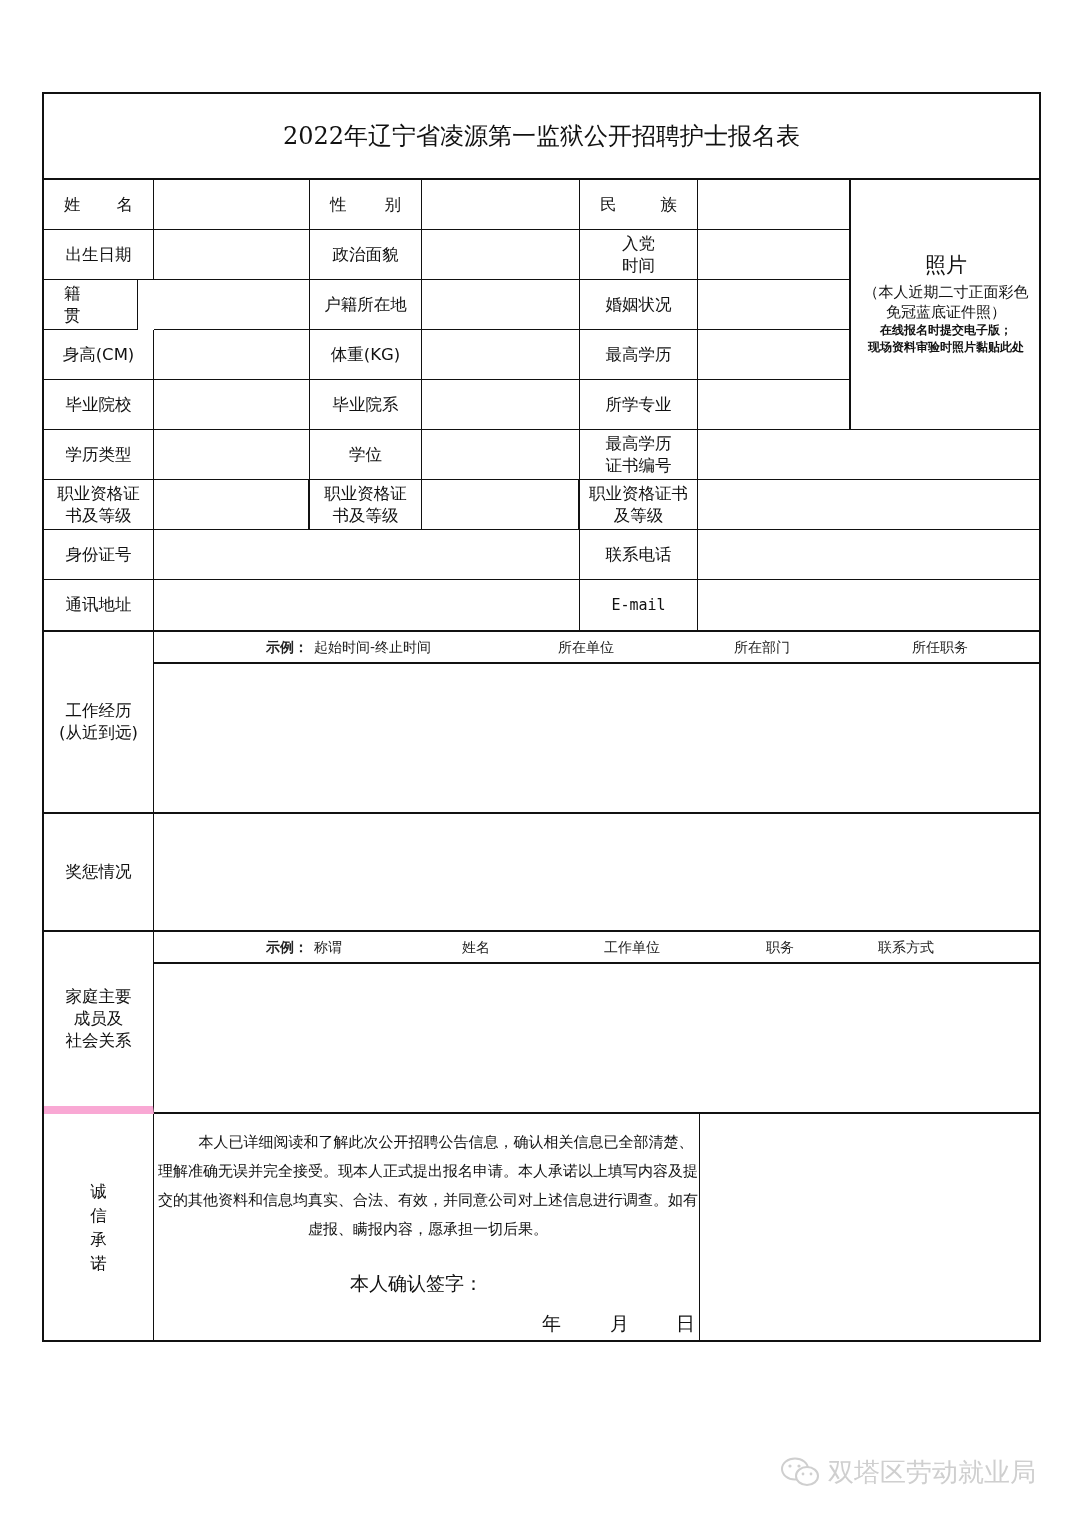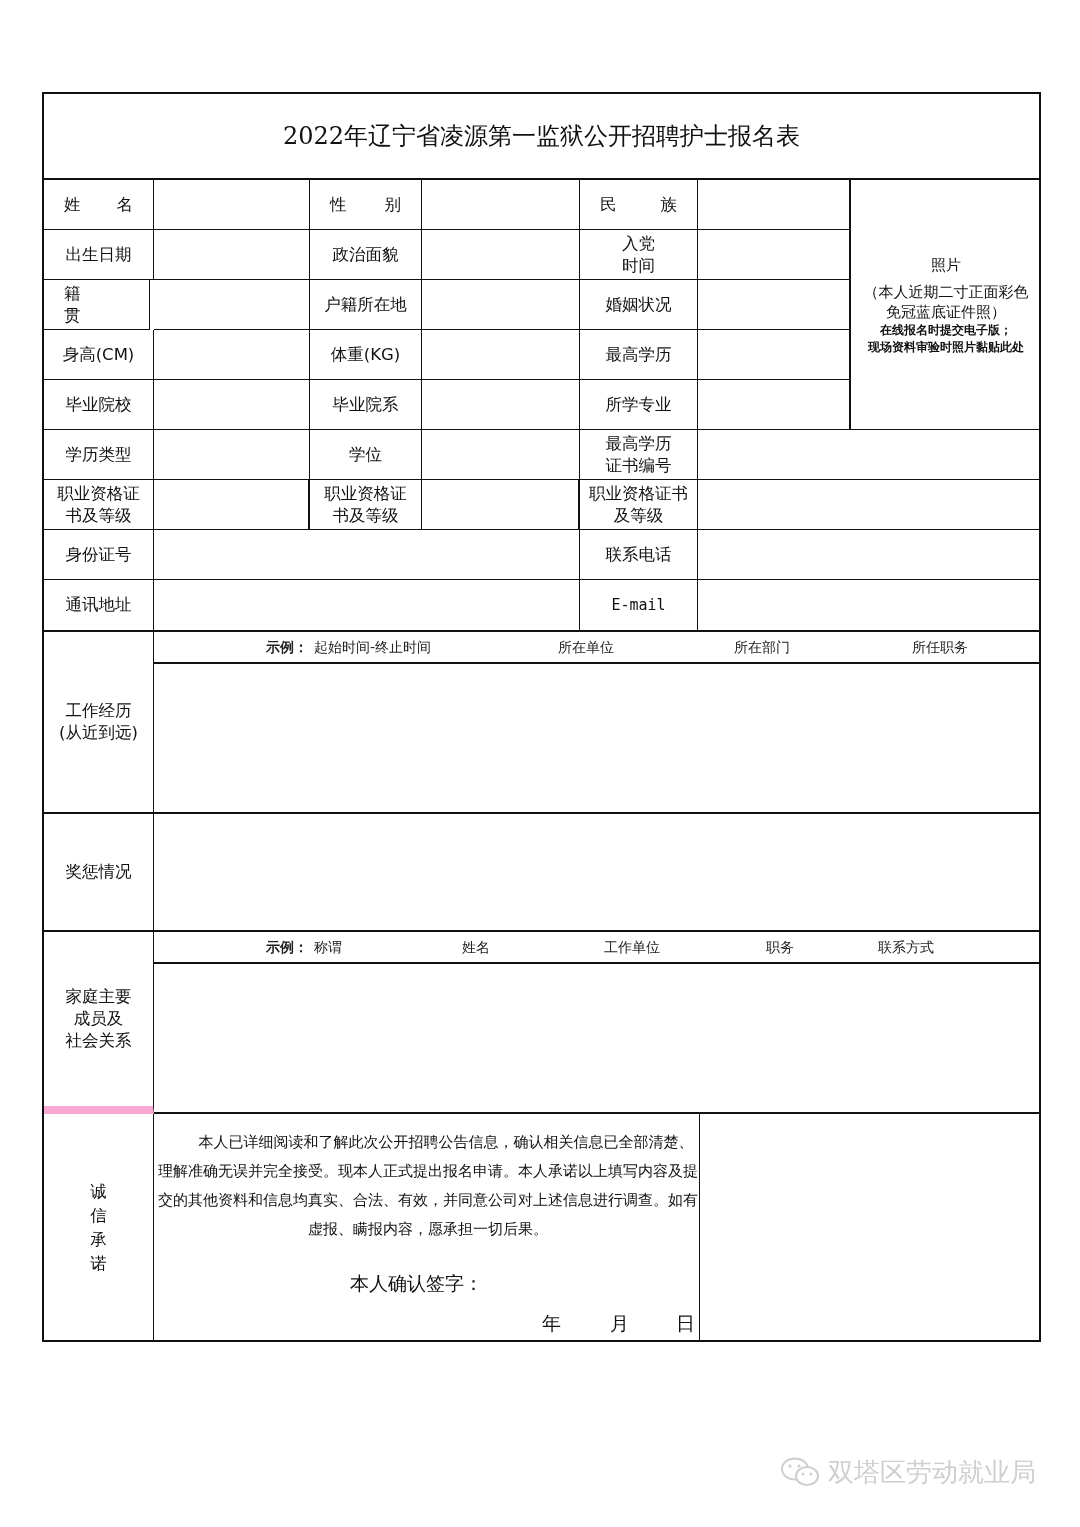--- a/index.html
+++ b/index.html
@@ -4,21 +4,21 @@
 <style>
   html,body{margin:0;padding:0;background:#ffffff;}
   body{width:1080px;height:1527px;position:relative;overflow:hidden;font-family:"DejaVu Serif","Liberation Serif",serif;color:#111;}
   .form{position:absolute;left:42px;top:92px;width:999px;height:1250px;border:2px solid #111;box-sizing:border-box;}
   .title{position:absolute;left:0;top:0;width:100%;height:86px;display:flex;align-items:center;justify-content:center;font-size:24px;letter-spacing:0px;border-bottom:2px solid #111;box-sizing:border-box;}
   .cell{position:absolute;box-sizing:border-box;border-right:1.5px solid #111;border-bottom:1.5px solid #111;display:flex;align-items:center;justify-content:center;text-align:center;font-size:17px;line-height:22px;}
   .lbl{font-family:"DejaVu Sans","Liberation Sans",sans-serif;font-size:16.5px;}
   .spaced{justify-content:space-between;padding:0 20px;}
   .input{background:transparent;}
   .photo{flex-direction:column;border-right:none;}
-  .photo .big{font-size:15px;margin-bottom:6px;}
+  .photo .big{font-size:21px;margin-bottom:6px;}
   .photo .mid{font-size:15px;line-height:20px;}
   .photo .small{font-size:12px;line-height:17px;font-weight:bold;}
   .ex-row{position:absolute;box-sizing:border-box;border-bottom:2px solid #111;font-size:14px;color:#222;font-family:"DejaVu Sans","Liberation Sans",sans-serif;}
   .ex-row span{position:absolute;top:7px;white-space:nowrap;}
   .ex-row b{font-weight:bold;}
   .pledge-text{position:absolute;left:4px;top:14px;width:540px;font-size:15px;line-height:29px;text-indent:36px;font-family:"DejaVu Sans","Liberation Sans",sans-serif;}
   .sign{position:absolute;font-size:19px;font-family:"DejaVu Sans","Liberation Sans",sans-serif;}
   .watermark{position:absolute;left:780px;top:1455px;display:flex;align-items:center;gap:6px;color:#cfcfcf;font-size:26px;font-family:"DejaVu Sans","Liberation Sans",sans-serif;}
 </style>
 </head>
@@ -49,21 +49,21 @@
   </div>
 
   <div class="cell lbl" style="left:0;top:136px;width:110px;height:50px;">出生日期</div>
   <div class="cell input" style="left:110px;top:136px;width:156px;height:50px;"></div>
   <div class="cell lbl" style="left:266px;top:136px;width:112px;height:50px;">政治面貌</div>
   <div class="cell input" style="left:378px;top:136px;width:158px;height:50px;"></div>
   <div class="cell lbl" style="left:536px;top:136px;width:118px;height:50px;white-space:pre-line;text-align:center;">入党
 时间</div>
   <div class="cell input" style="left:654px;top:136px;width:152px;height:50px;"></div>
 
-  <div class="cell lbl spaced" style="left:0;top:186px;width:106px;height:50px;">
+  <div class="cell lbl spaced" style="left:0;top:186px;width:94px;height:50px;">
       <span style="width:100%;text-align:justify;text-align-last:justify;">籍　　贯</span>
     </div>
   <div class="cell input" style="left:110px;top:186px;width:156px;height:50px;"></div>
   <div class="cell lbl" style="left:266px;top:186px;width:112px;height:50px;">户籍所在地</div>
   <div class="cell input" style="left:378px;top:186px;width:158px;height:50px;"></div>
   <div class="cell lbl" style="left:536px;top:186px;width:118px;height:50px;">婚姻状况</div>
   <div class="cell input" style="left:654px;top:186px;width:152px;height:50px;"></div>
 
   <div class="cell lbl" style="left:0;top:236px;width:110px;height:50px;">身高(CM)</div>
   <div class="cell input" style="left:110px;top:236px;width:156px;height:50px;"></div>

